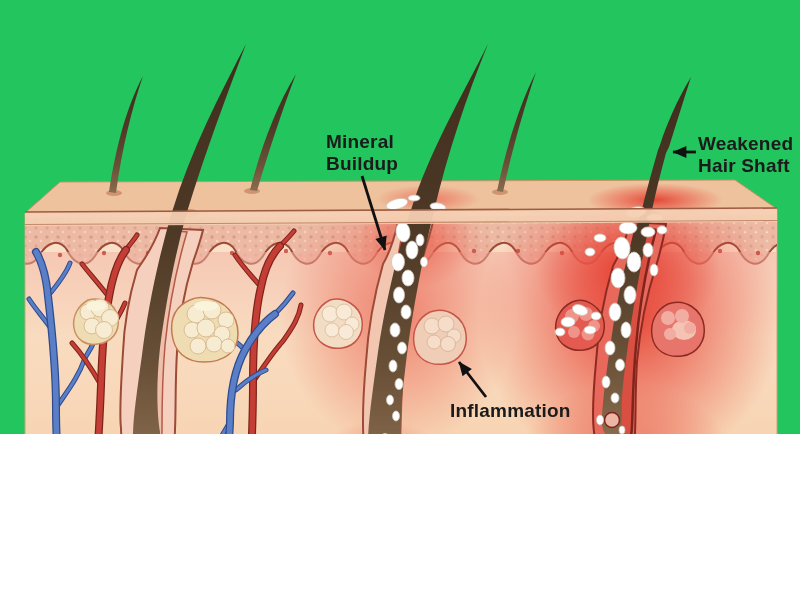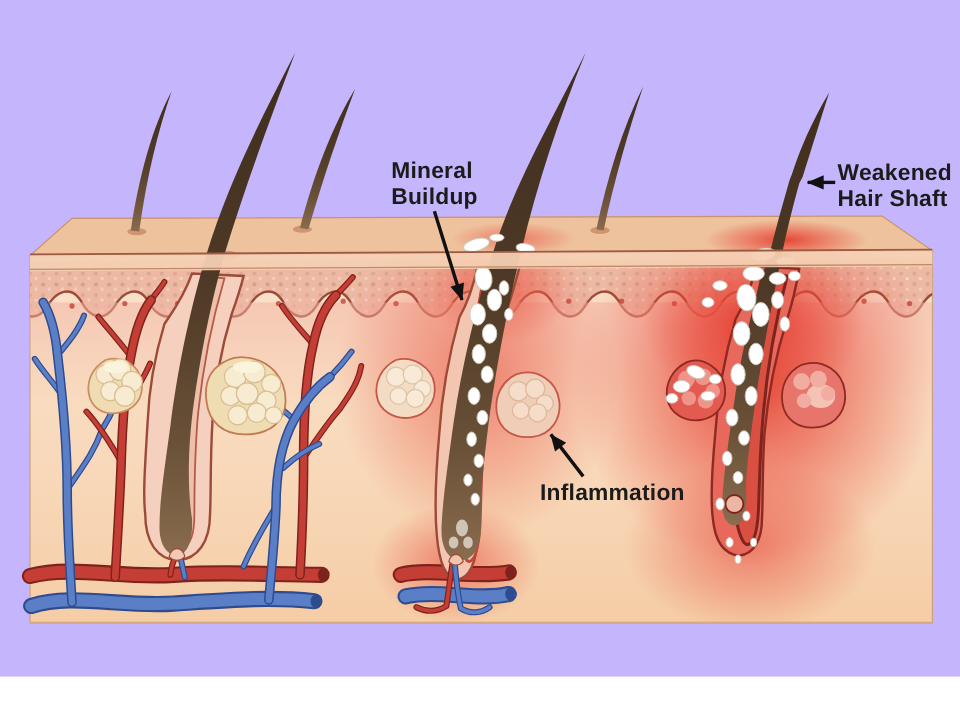--- a/index.html
+++ b/index.html
@@ -6,21 +6,21 @@
     --skin-top:#eec29d; --dermis-light:#fae2cb; --dermis-deep:#f5cda6;
     --epidermis:#edb9a3; --corneum:#f4cfb2; --outline:#9d4a37; --under-epi:#f2b4a4;
     --follicle-wall:#f5d0bf; --follicle-canal:#eec0ab; --follicle-wall-mid:#f3c6b2;
     --follicle-wall-red:#e8685c; --follicle-lining-red:#c2473b;
     --sebaceous:#f0dcb2; --sebaceous-lobe:#f7ecd2; --sebaceous-outline:#c98f62;
     --gland-red:#e25a50; --gland-pink:#f0cdb6;
     --artery:#c53e36; --artery-dark:#7e231c; --vein:#5b7fc7; --vein-dark:#2e4b8f;
     --inflammation:#e8473a; --mineral:#ffffff; --label:#1b1b1b; --arrow:#111111;
   }
   html,body{margin:0;padding:0;background:#ffffff;}
-  .stage{width:800px;height:564px;position:relative;background:#c4b5fd;}
+  .stage{width:800px;height:434px;position:relative;background:#22c55e;}
   svg{display:block}
   .lbl{font-family:"Liberation Sans",sans-serif;font-weight:700;font-size:19px;
        fill:var(--label);letter-spacing:.2px}
   .wave{stroke:var(--outline);stroke-width:2;fill:none}
   .vs{fill:none;stroke-linecap:round;stroke-linejoin:round}
   .au{stroke:var(--artery-dark)} .ac{stroke:var(--artery)}
   .vu{stroke:var(--vein-dark)}  .vc{stroke:var(--vein)}
   .w1u{stroke-width:13.5} .w1c{stroke-width:10}
   .w3u{stroke-width:8}    .w3c{stroke-width:5.5}
   .w4u{stroke-width:5}    .w4c{stroke-width:3}

